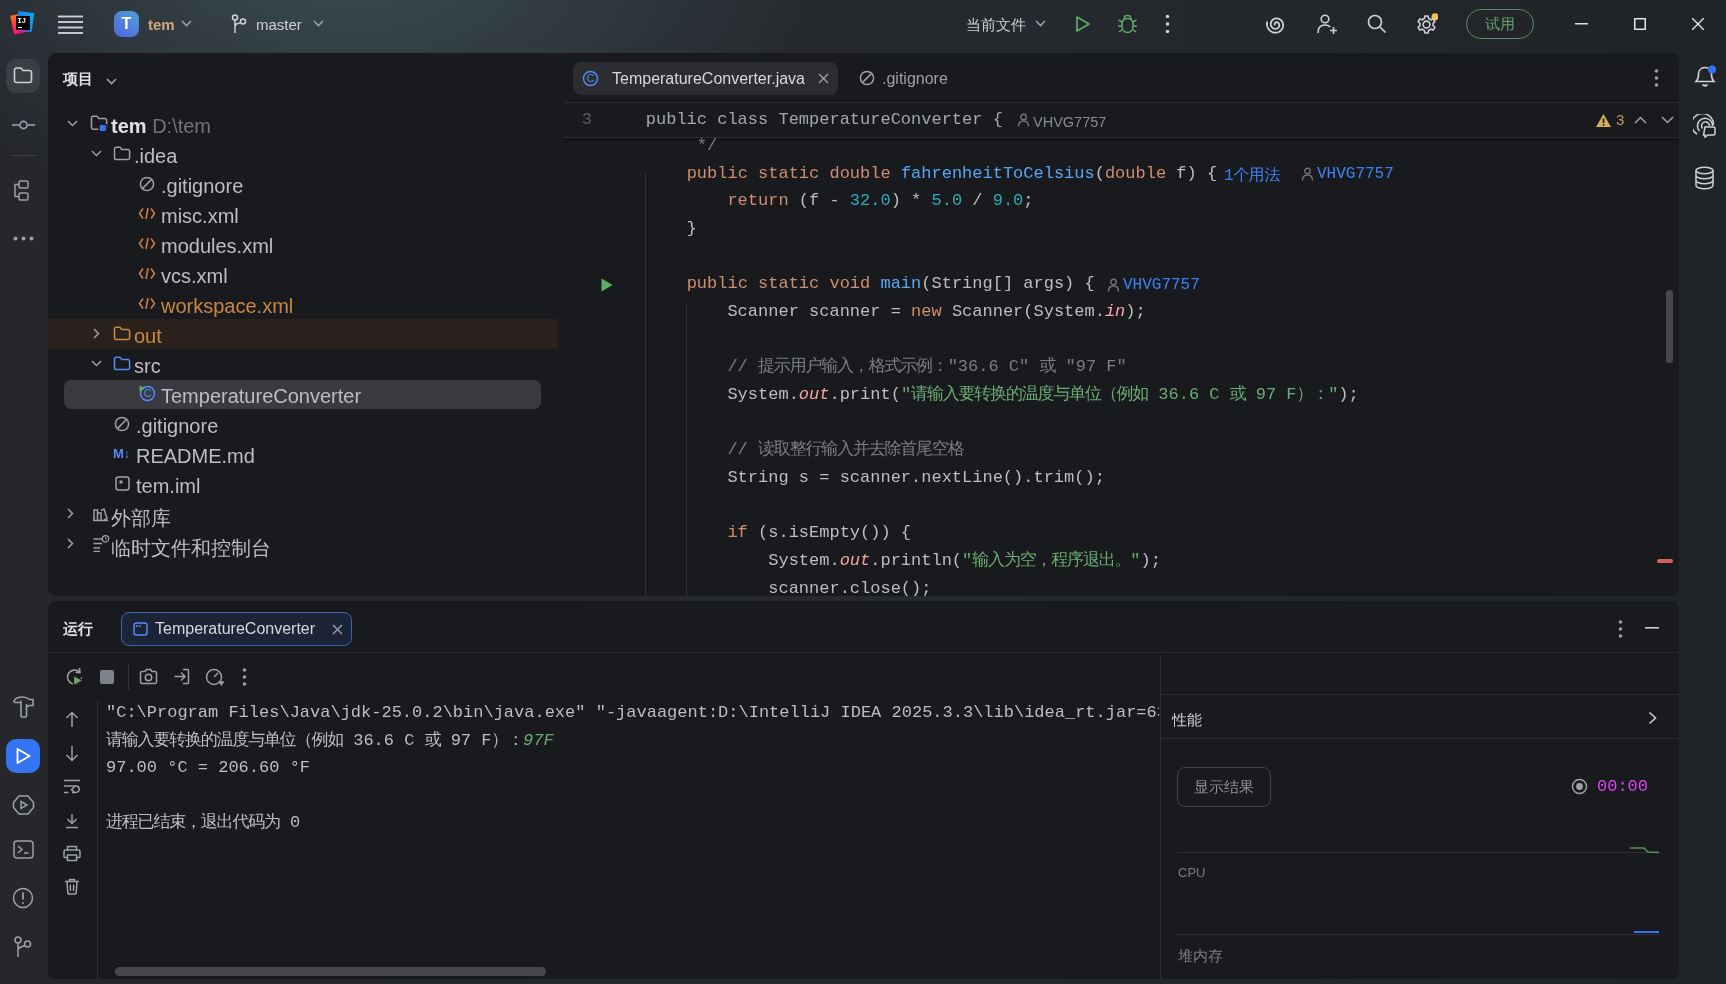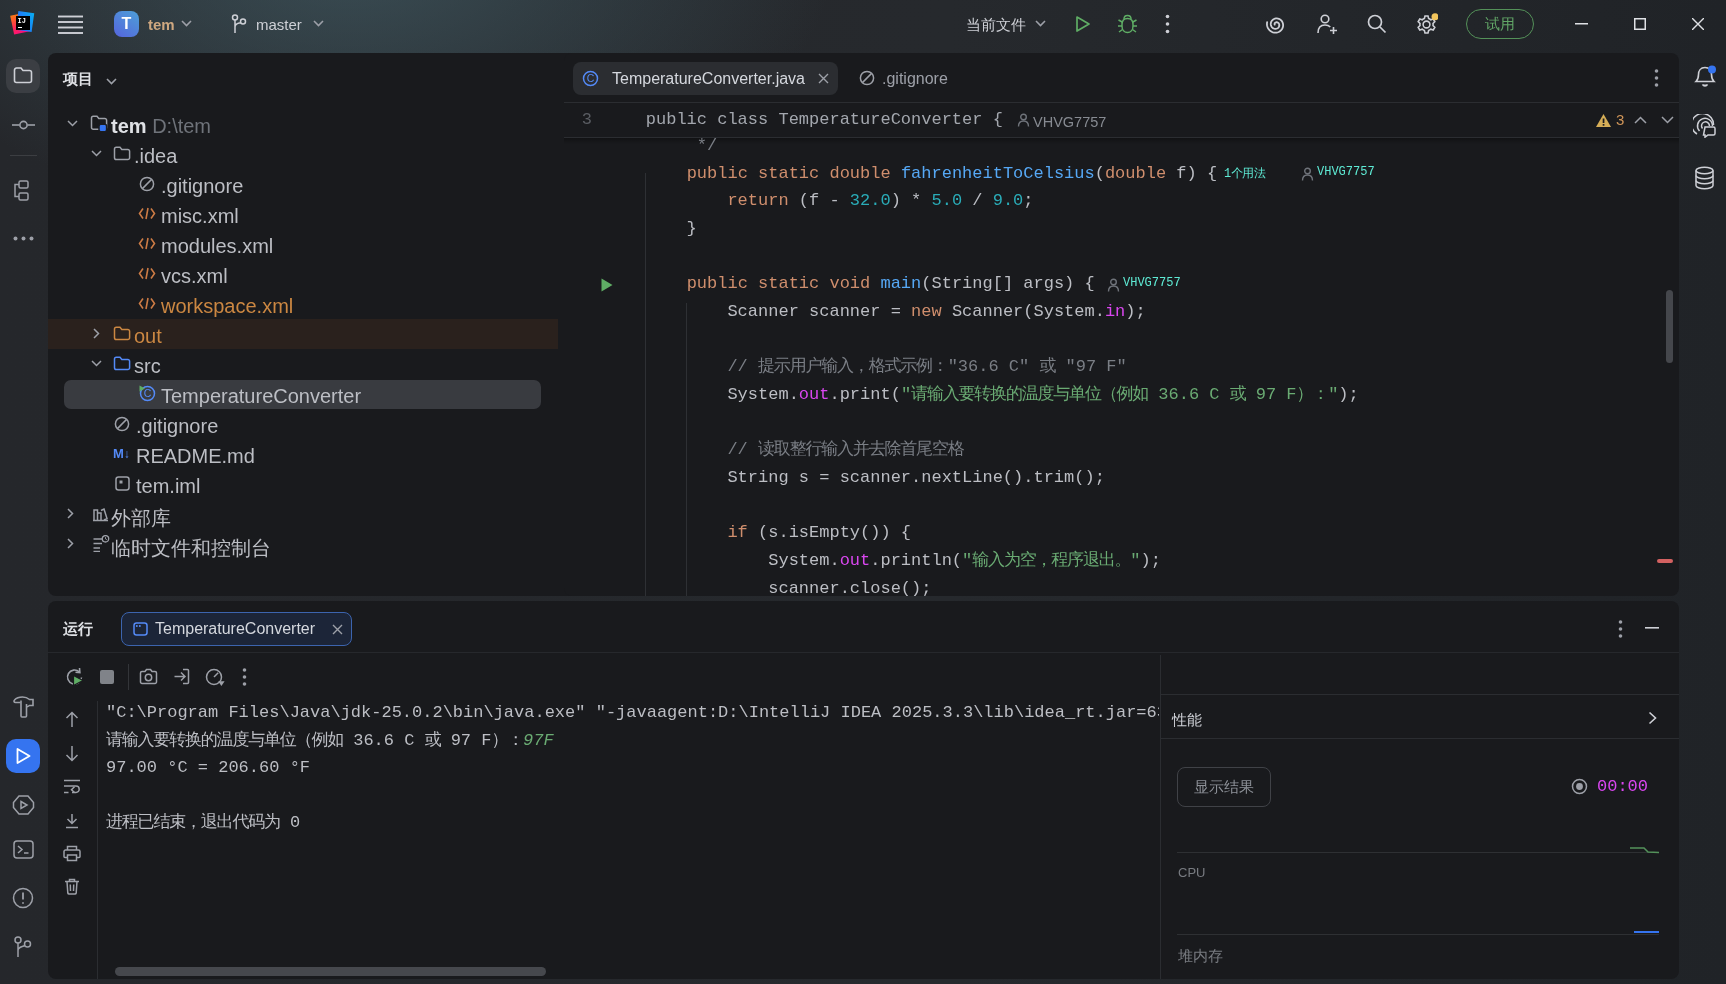--- a/index.html
+++ b/index.html
@@ -8,24 +8,24 @@
  linear-gradient(90deg,#25272b 0%,#26292d 55%,#202327 100%)}
 .island{position:absolute;background:#191a1d;border-radius:8px}
 .abs{position:absolute}
 .svgi{position:absolute}
 svg{display:block}
 .ui{font-size:15px;color:#bcbec4}
 .row.ui{font-size:20px}
 .mono{font-family:"Liberation Mono",monospace;font-size:17px;white-space:pre}
 .cj{font-style:normal;letter-spacing:-1.2px}
 .row{position:absolute;white-space:nowrap;font-size:16px}
-.kw{color:#cf8e6d}.fn{color:#56a8f5}.num{color:#2aacb8}.str{color:#6aab73}.cmt{color:#7a7e85}.fld{color:#d946ef;}
+.kw{color:#cf8e6d}.fn{color:#56a8f5}.num{color:#2aacb8}.str{color:#6aab73}.cmt{color:#7a7e85}.fld{color:#fca5a5;font-style:italic}
 #gutn{position:absolute;left:0;top:79px;width:28px;text-align:right;color:#51555b;font-family:"Liberation Mono",monospace;font-size:17px;line-height:27.65px;white-space:pre}
 #codep{position:absolute;left:41px;top:79px;font-family:"Liberation Mono",monospace;font-size:17px;line-height:27.65px;white-space:pre;color:#bcbec4}
-.inlay{position:absolute;font-family:"Liberation Mono",monospace;font-size:12px;color:#5eead4;white-space:nowrap}
+.inlay{position:absolute;font-family:"Liberation Mono",monospace;font-size:16px;color:#3b82f6;white-space:nowrap}
 </style></head>
 <body>
 <div id="bg"></div>
 
 <div id="topbar" class="abs" style="left:0;top:0;width:1726px;height:48px">
   <div class="abs" style="left:12px;top:14px;width:16px;height:19px;background:linear-gradient(170deg,#f97a12,#fe2857 60%,#fd0a7e);transform:rotate(-12deg)"></div>
   <div class="abs" style="left:17px;top:12px;width:16px;height:19px;background:linear-gradient(235deg,#07b0f2,#2e55fa);transform:rotate(8deg)"></div>
   <div class="abs" style="left:16px;top:16px;width:14px;height:14px;background:#000"></div>
   <div class="abs" style="left:17.5px;top:17px;font-size:7px;font-weight:700;color:#fff;font-family:'Liberation Mono',monospace">IJ</div>
   <div class="abs" style="left:18px;top:26.5px;width:4px;height:1.6px;background:#fff"></div>

